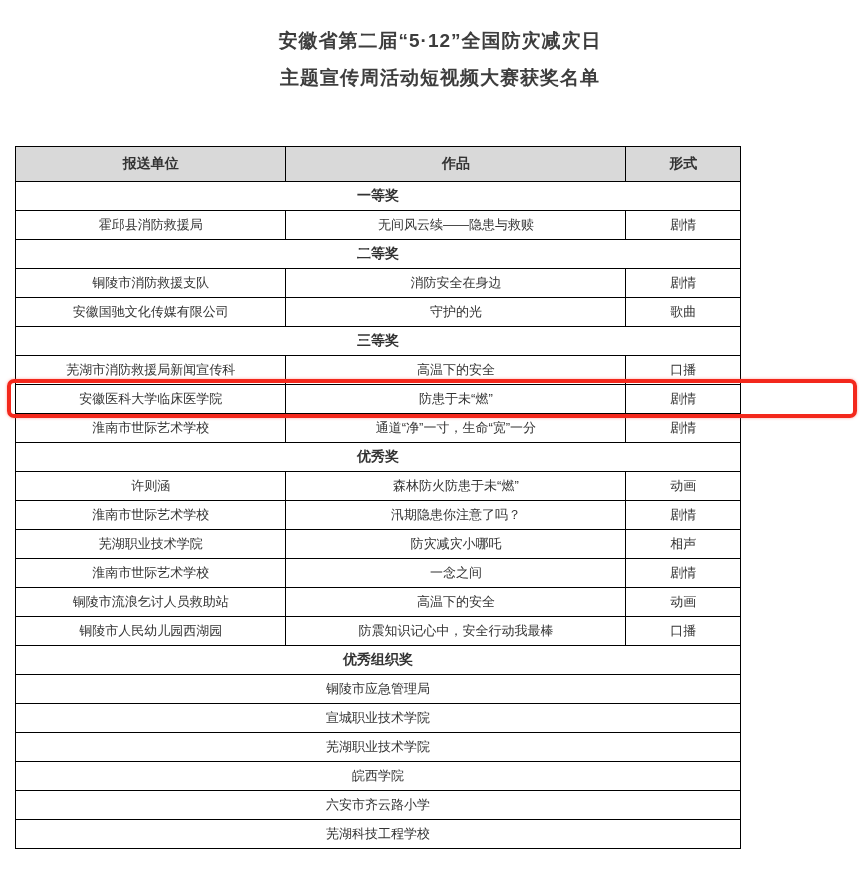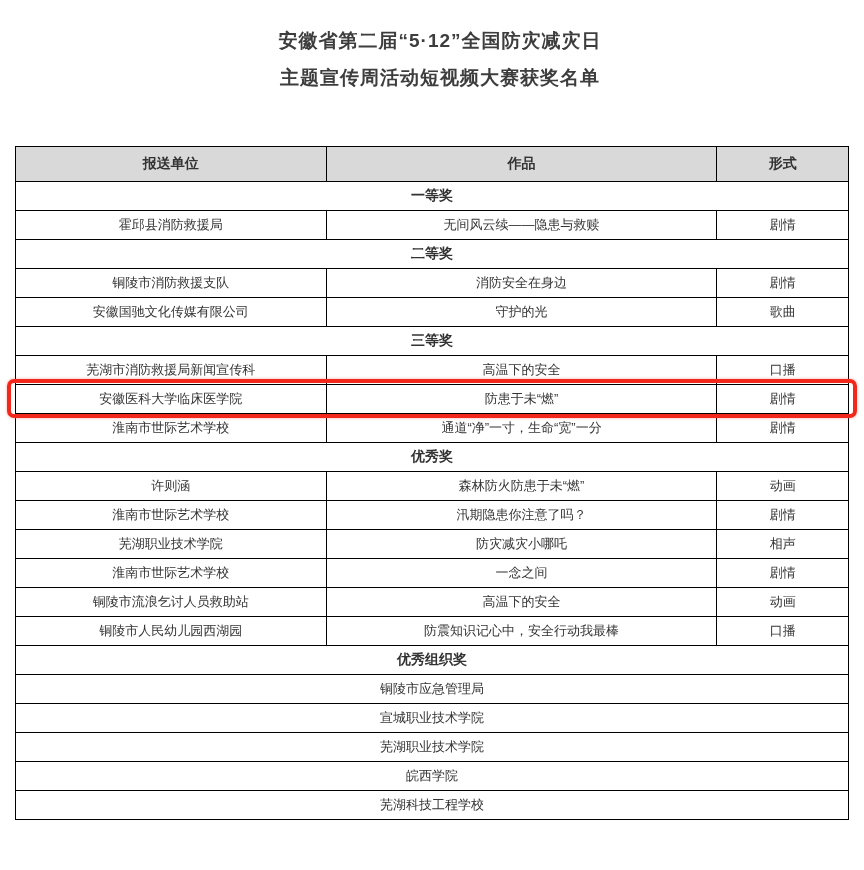--- a/index.html
+++ b/index.html
@@ -23,21 +23,21 @@
     color: #3d3d3d;
     line-height: 37px;
     letter-spacing: 1px;
     padding-left: 16px;
   }
   .table-wrap {
     position: relative;
     margin: 50px 15px 0 15px;
   }
   table.awards {
-    width: 834px;
+    width: 726px;
     border-collapse: collapse;
     table-layout: fixed;
   }
   table.awards col.c-unit   { width: 37.3%; }
   table.awards col.c-work   { width: 46.9%; }
   table.awards col.c-format { width: 15.8%; }
   table.awards th, table.awards td {
     border: 1px solid #000000;
     text-align: center;
     vertical-align: middle;
@@ -179,20 +179,23 @@
           <tr>
             <td colspan="3">宣城职业技术学院</td>
           </tr>
           <tr>
             <td colspan="3">芜湖职业技术学院</td>
           </tr>
           <tr>
             <td colspan="3">皖西学院</td>
           </tr>
           <tr>
+            <td colspan="3">六安市齐云路小学</td>
+          </tr>
+          <tr>
             <td colspan="3">芜湖科技工程学校</td>
           </tr>
         </tbody>
     </table>
     <div id="highlight-box" style="display: block; border-color: rgb(243, 40, 28); left: -8px; width: 842px; top: 233px; height: 31px;"></div>
   </div>
 
 </div>
 
 </body></html>

